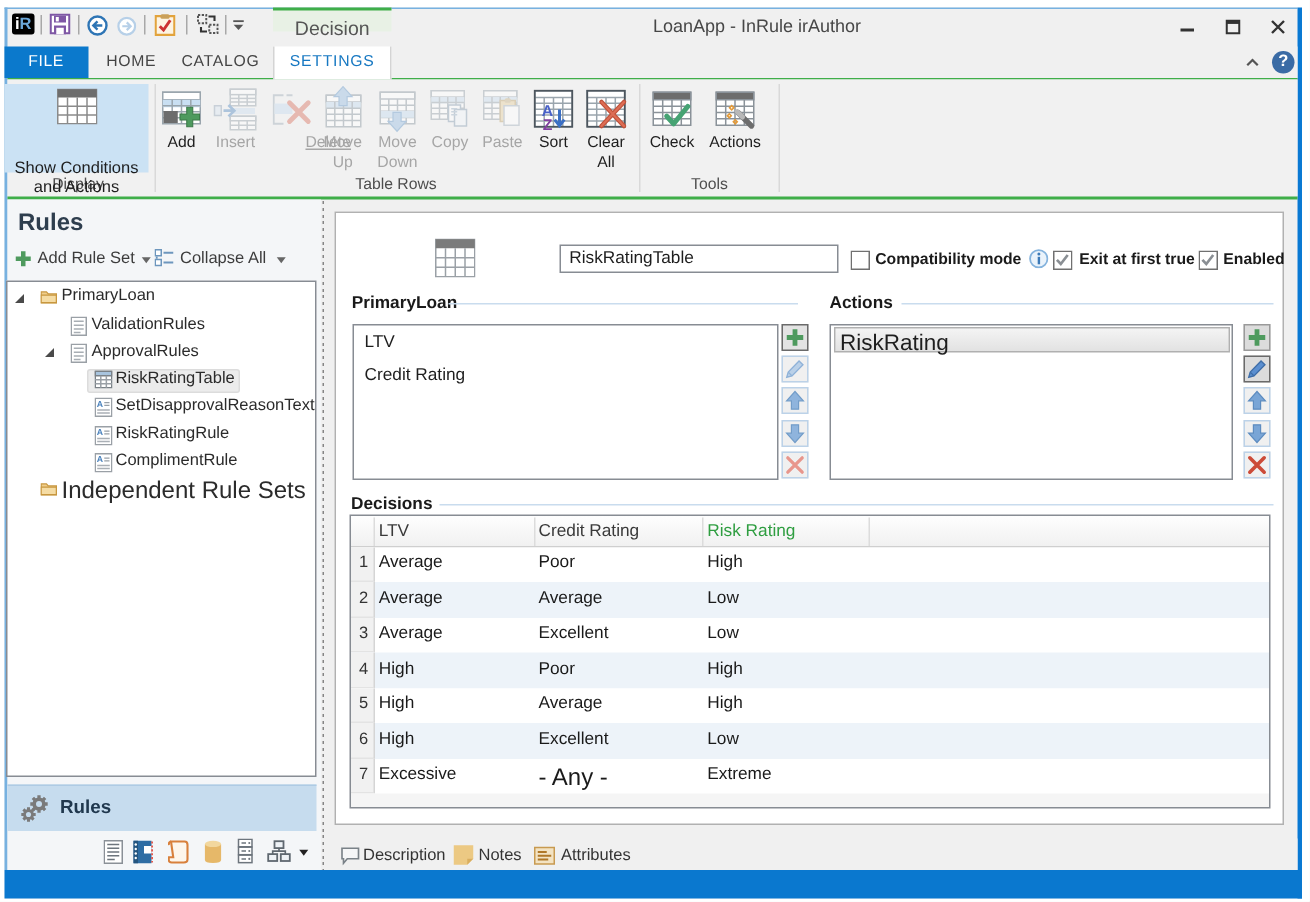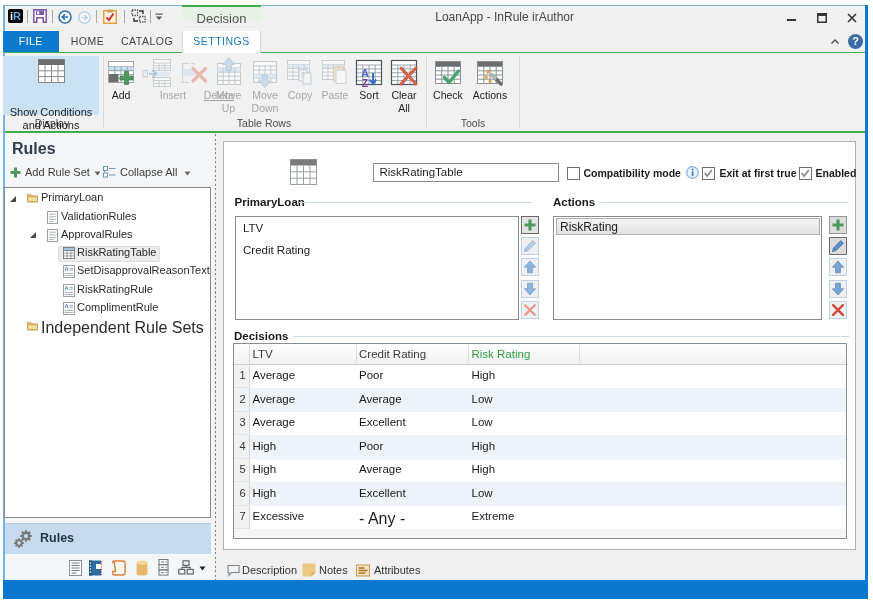--- a/index.html
+++ b/index.html
@@ -115,21 +115,21 @@
         <rect x="12.5" y="20.5" width="17" height="9" fill="#fff" stroke="#9aa5ad"></rect>
         <rect x="12.5" y="20.5" width="17" height="3" fill="#fff" stroke="#9aa5ad"></rect>
         <line x1="18.2" y1="23.5" x2="18.2" y2="29.5" stroke="#9aa5ad"></line>
         <line x1="23.8" y1="23.5" x2="23.8" y2="29.5" stroke="#9aa5ad"></line>
         <line x1="12.5" y1="26.5" x2="29.5" y2="26.5" stroke="#9aa5ad"></line>
         <rect x="13" y="15" width="16" height="4" fill="#ccdff0"></rect>
         <rect x="2" y="13.5" width="4.5" height="6.5" fill="#dbe7f2" stroke="#9ab"></rect>
         <path d="M8 16.8 h6.5 m-3.2 -3.8 l3.9 3.8 l-3.9 3.8" fill="none" stroke="#5b8fc4" stroke-width="1.8"></path>
       </g>
     </svg>
-  <div class="abs" style="left:133px;top:89px;width:80px;text-align:center;font-size:10.5px;line-height:12.5px;color:#a6a6a6;">Insert</div>
+  <div class="abs" style="left:117px;top:89px;width:80px;text-align:center;font-size:10.5px;line-height:12.5px;color:#a6a6a6;">Insert</div>
   <svg class="abs" style="left:178px;top:57px;" width="32" height="32" viewBox="0 0 32 32">
       <g opacity="0.5">
         <path d="M11 6.5 H4.5 V25.5 H11 M13 6.5 h4" fill="none" stroke="#aab6c0" stroke-width="1.2"></path>
         <rect x="5" y="12" width="12" height="7" fill="#ccdff0"></rect>
         <path d="M15 11.5 L27.5 24 M27.5 11.5 L15 24" stroke="#dd8373" stroke-width="3.2" stroke-linecap="round"></path>
       </g>
     </svg>
   <div class="abs" style="left:154px;top:89px;width:80px;text-align:right;font-size:10.5px;line-height:12.5px;color:#a6a6a6;text-decoration:underline;">Delete</div>
   <svg class="abs" style="left:212.5px;top:57px;" width="32" height="32" viewBox="0 0 32 32">
       <g opacity="0.52">
@@ -420,21 +420,21 @@
 
   <div class="abs" style="left:234.5px;top:196px;font-size:11.5px;font-weight:bold;color:#1a1a1a;">PrimaryLoan</div>
   <div class="abs" style="left:299px;top:202px;width:233px;height:1px;background:#c9dcee;"></div>
   <div class="abs" style="left:234.5px;top:215.5px;width:284px;height:104.5px;background:#fff;border:1px solid #878c93;"></div>
   <div class="abs" style="left:243px;top:222px;font-size:11.5px;color:#1e1e1e;">LTV</div>
   <div class="abs" style="left:243px;top:244px;font-size:11.5px;color:#1e1e1e;">Credit Rating</div>
   <div class="abs" style="left:553px;top:196px;font-size:11.5px;font-weight:bold;color:#1a1a1a;">Actions</div>
   <div class="abs" style="left:601px;top:202px;width:248px;height:1px;background:#c9dcee;"></div>
   <div class="abs" style="left:553px;top:215.5px;width:269px;height:104.5px;background:#fff;border:1px solid #878c93;"></div>
   <div class="abs" style="left:555.5px;top:217.5px;width:264px;height:17px;background:linear-gradient(#f4f4f4,#e2e2e2);border:1px solid #b0b0b0;"></div>
-  <div class="abs" style="left:560px;top:220px;font-size:12px;color:#1e1e1e;">RiskRating</div>
+  <div class="abs" style="left:560px;top:220px;font-size:15px;color:#1e1e1e;">RiskRating</div>
   <div class="abs" style="left:520.5px;top:215.5px;width:18px;height:18px;background:#e3e3e3;border:1px solid #6a6a6a;"></div>
   <svg class="abs" style="left:522.5px;top:217.5px;" width="14" height="14" viewBox="0 0 14 14">
       <path d="M5.4 1.5 h3.2 v3.9 h3.9 v3.2 h-3.9 v3.9 h-3.2 v-3.9 h-3.9 v-3.2 h3.9 z" fill="#4e9a5e"></path>
     </svg>
   <div class="abs" style="left:520.5px;top:237px;width:18px;height:18px;background:#f0f0f0;border:1px solid #bcd2e8;"></div>
   <svg class="abs" style="left:522.5px;top:239px;" width="14" height="14" viewBox="0 0 14 14">
       <path d="M1.5 12.5 l1 -3.4 l7.2 -7.4 l2.6 2.5 l-7.3 7.4 z" fill="#b9d0e8" stroke="#8fb2d8" stroke-width="0.9"></path>
       <path d="M2.5 9.1 l2.4 2.4" stroke="#8fb2d8" stroke-width="0.8"></path>
     </svg>
   <div class="abs" style="left:520.5px;top:258.3px;width:18px;height:18px;background:#f0f0f0;border:1px solid #bcd2e8;"></div>

